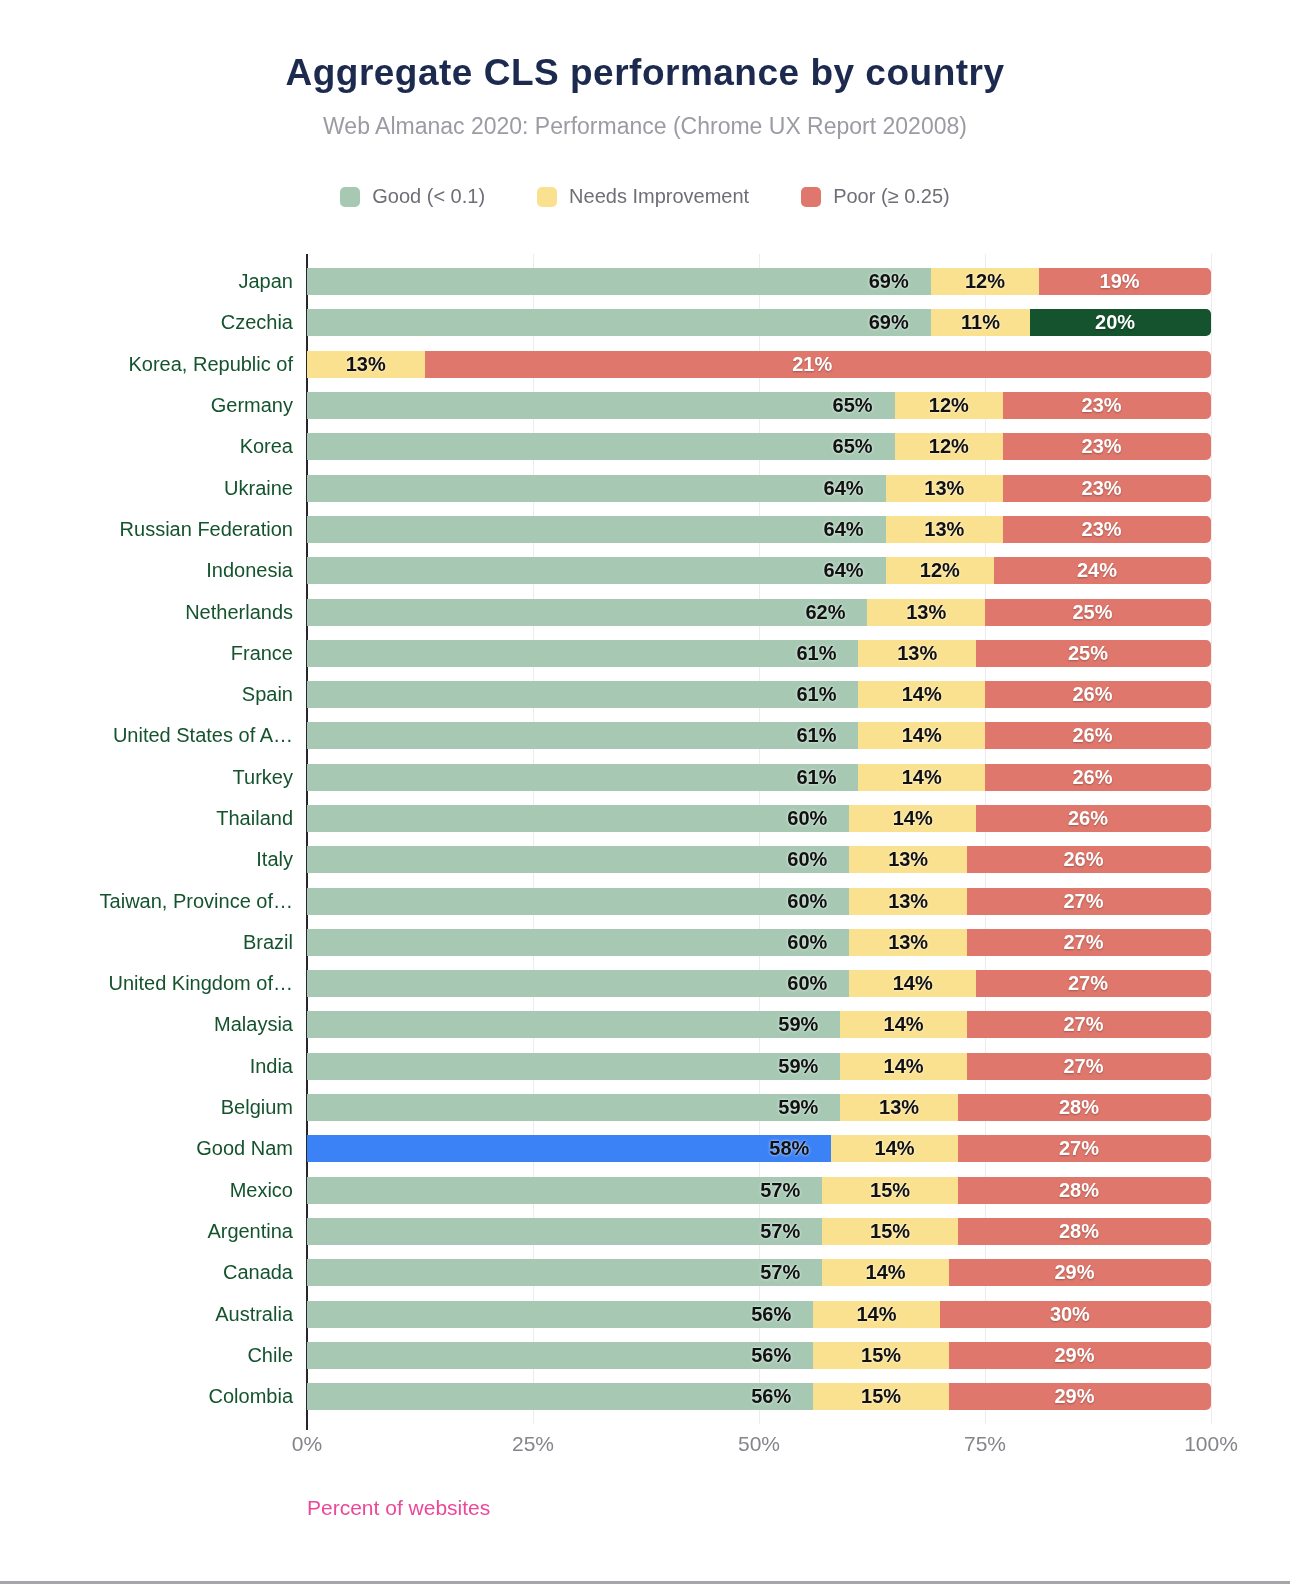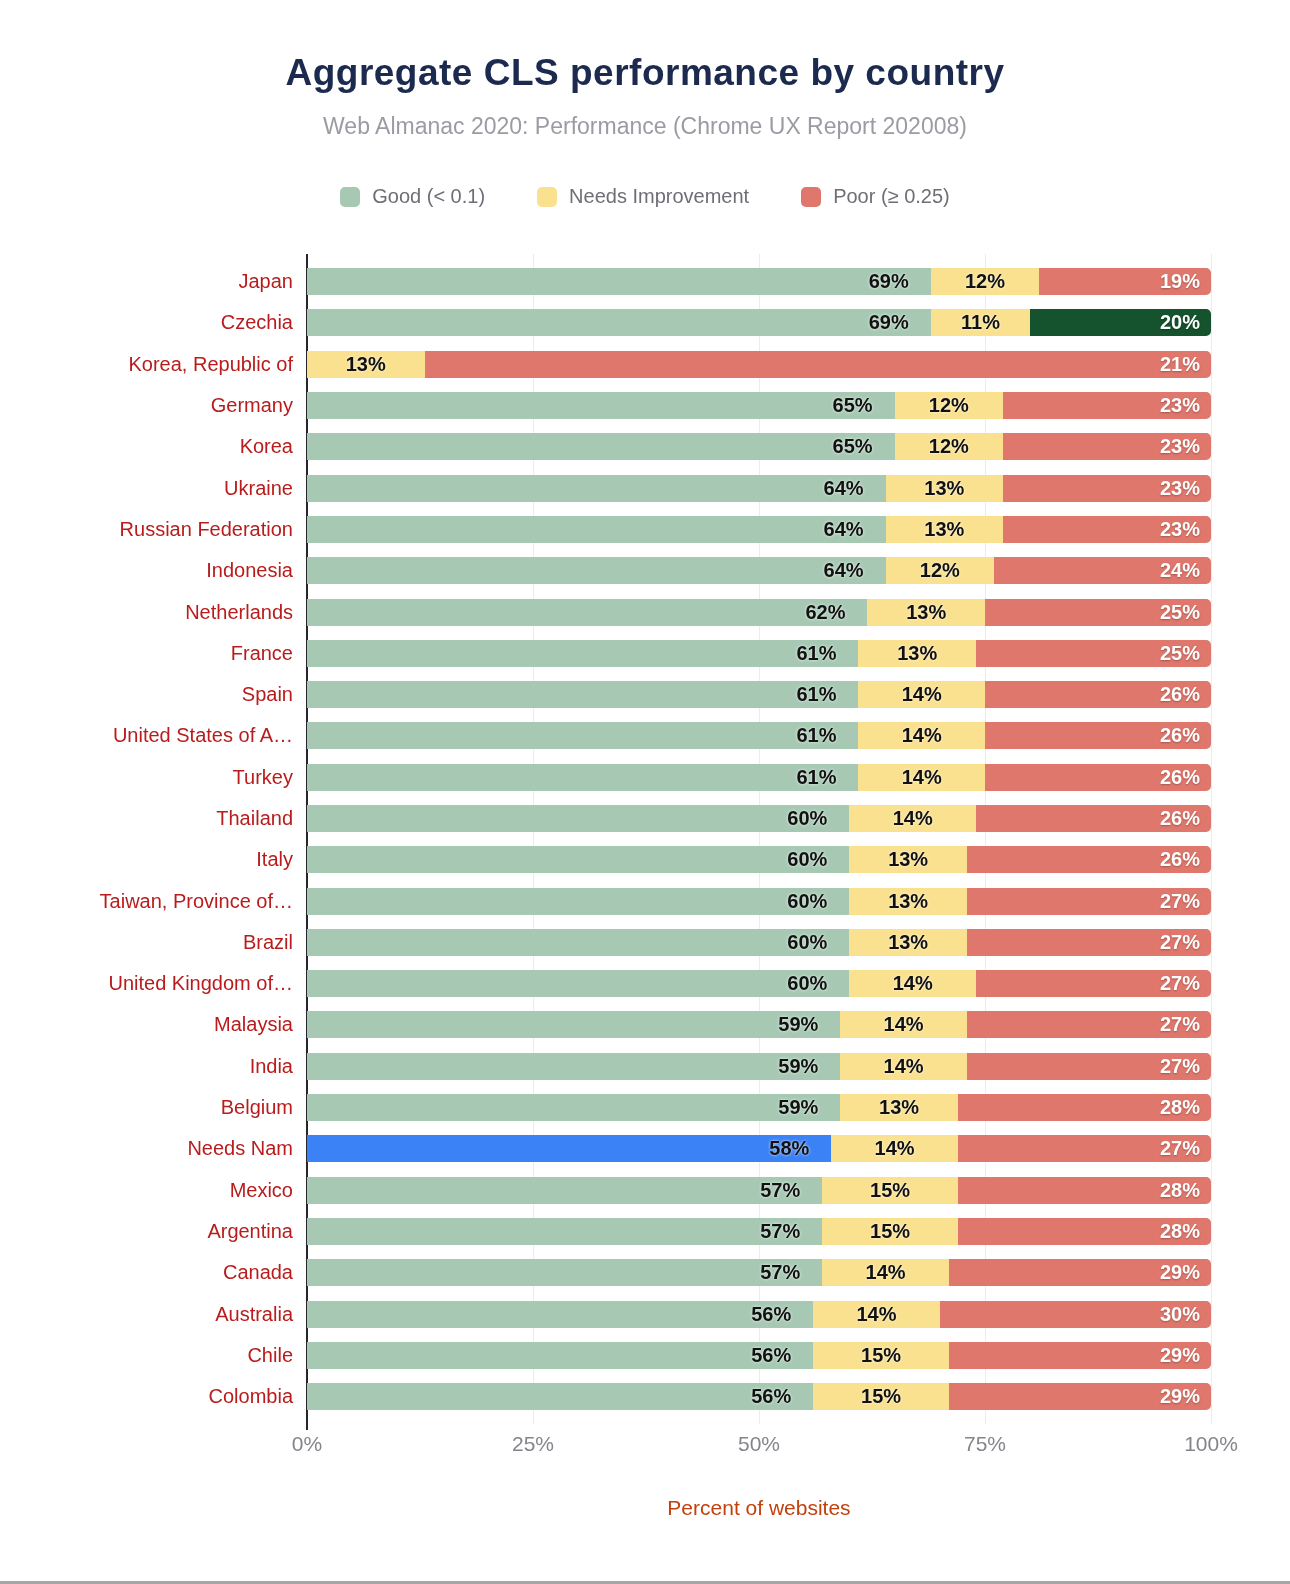--- a/index.html
+++ b/index.html
@@ -32,39 +32,39 @@
   }
   .gridline{position:absolute;top:0;bottom:0;width:1px;background:#ececf0;}
   .axis-line{position:absolute;left:-1px;top:0;bottom:-6px;width:2px;background:#26262b;}
 
   .chart{
     position:absolute;left:64px;top:261px;width:1147px;
   }
   .chart-row{display:flex;align-items:center;height:41.3px;}
   .row-label{
     width:229px;min-width:229px;text-align:right;padding-right:14px;
-    font-size:20px;color:#b91c1c;white-space:nowrap;overflow:hidden;
+    font-size:20px;color:#14532d;white-space:nowrap;overflow:hidden;
   }
   .bar-track{flex:1;height:27px;display:flex;position:relative;}
   .seg{height:100%;display:flex;align-items:center;box-sizing:border-box;}
   .seg-good{justify-content:flex-end;padding-right:22px;}
   .seg-ni{justify-content:center;}
-  .seg-poor{justify-content:flex-end;padding-right:11px;border-radius:0 5px 5px 0;}
+  .seg-poor{justify-content:center;padding-right:11px;border-radius:0 5px 5px 0;}
   .val{font-size:20px;font-weight:700;white-space:nowrap;}
   .val-dark{color:#111;text-shadow:0 0 3px rgba(255,255,255,0.85);}
   .val-light{color:#fff;text-shadow:0 1px 2px rgba(0,0,0,0.28);}
 
   .x-ticks{position:absolute;left:307px;top:1432px;width:904px;height:26px;}
   .x-tick{
     position:absolute;transform:translateX(-50%);
     font-size:21px;color:#85858c;white-space:nowrap;
   }
   .x-axis-title{
     position:absolute;top:1496px;left:307px;width:904px;
-    text-align:center;font-size:21px;color:#c2410c;
+    font-size:21px;color:#ec4899;
   }
   .footer-divider{
     position:absolute;bottom:0;left:0;width:100%;height:3px;background:#a6a6aa;
   }
 </style>
 </head>
 <body>
 
 <div class="title">Aggregate CLS performance by country</div>
 <div class="subtitle">Web Almanac 2020: Performance (Chrome UX Report 202008)</div>
@@ -378,21 +378,21 @@
         </div>
         <div class="seg seg-ni" style="background: rgb(250, 225, 143); width: 13%;">
           <span class="val val-dark">13%</span>
         </div>
         <div class="seg seg-poor" style="background: rgb(224, 119, 108); flex: 1 1 0%;">
           <span class="val val-light">28%</span>
         </div>
       </div>
     </div>
     <div class="chart-row">
-      <div class="row-label">Needs Nam</div>
+      <div class="row-label">Good Nam</div>
       <div class="bar-track">
         <div class="seg seg-good" style="background: #3b82f6; width: 58%;">
           <span class="val val-dark">58%</span>
         </div>
         <div class="seg seg-ni" style="background: rgb(250, 225, 143); width: 14%;">
           <span class="val val-dark">14%</span>
         </div>
         <div class="seg seg-poor" style="background: rgb(224, 119, 108); flex: 1 1 0%;">
           <span class="val val-light">27%</span>
         </div>

